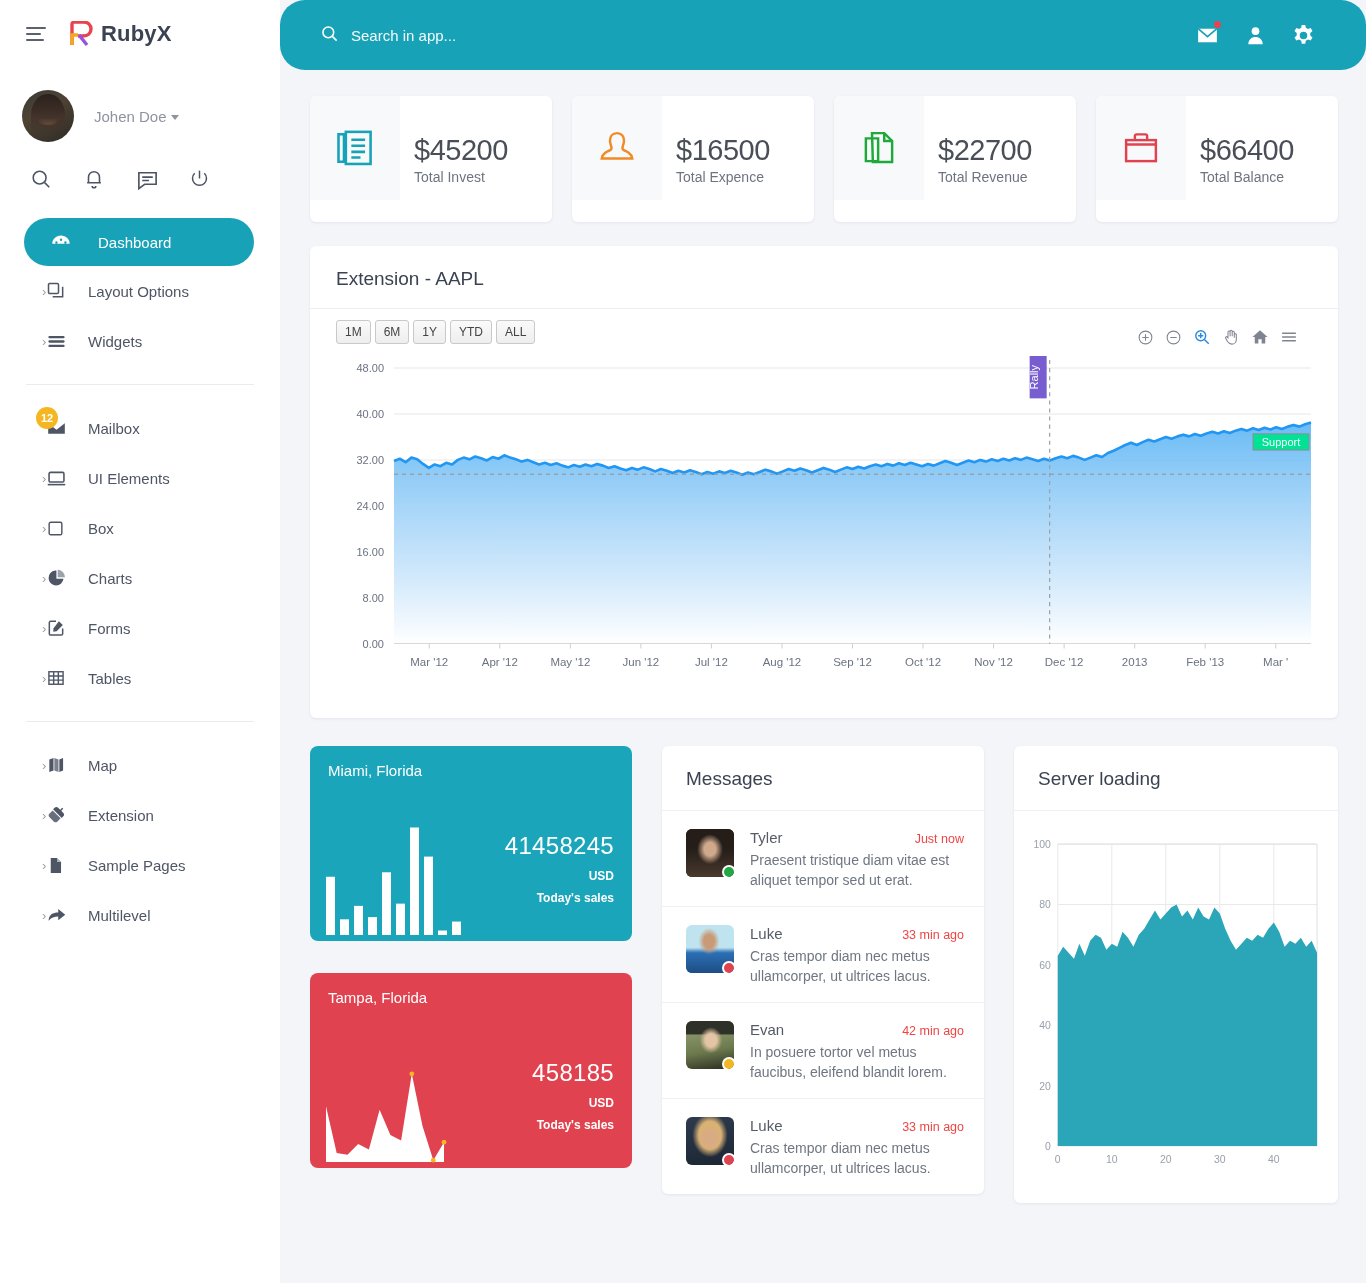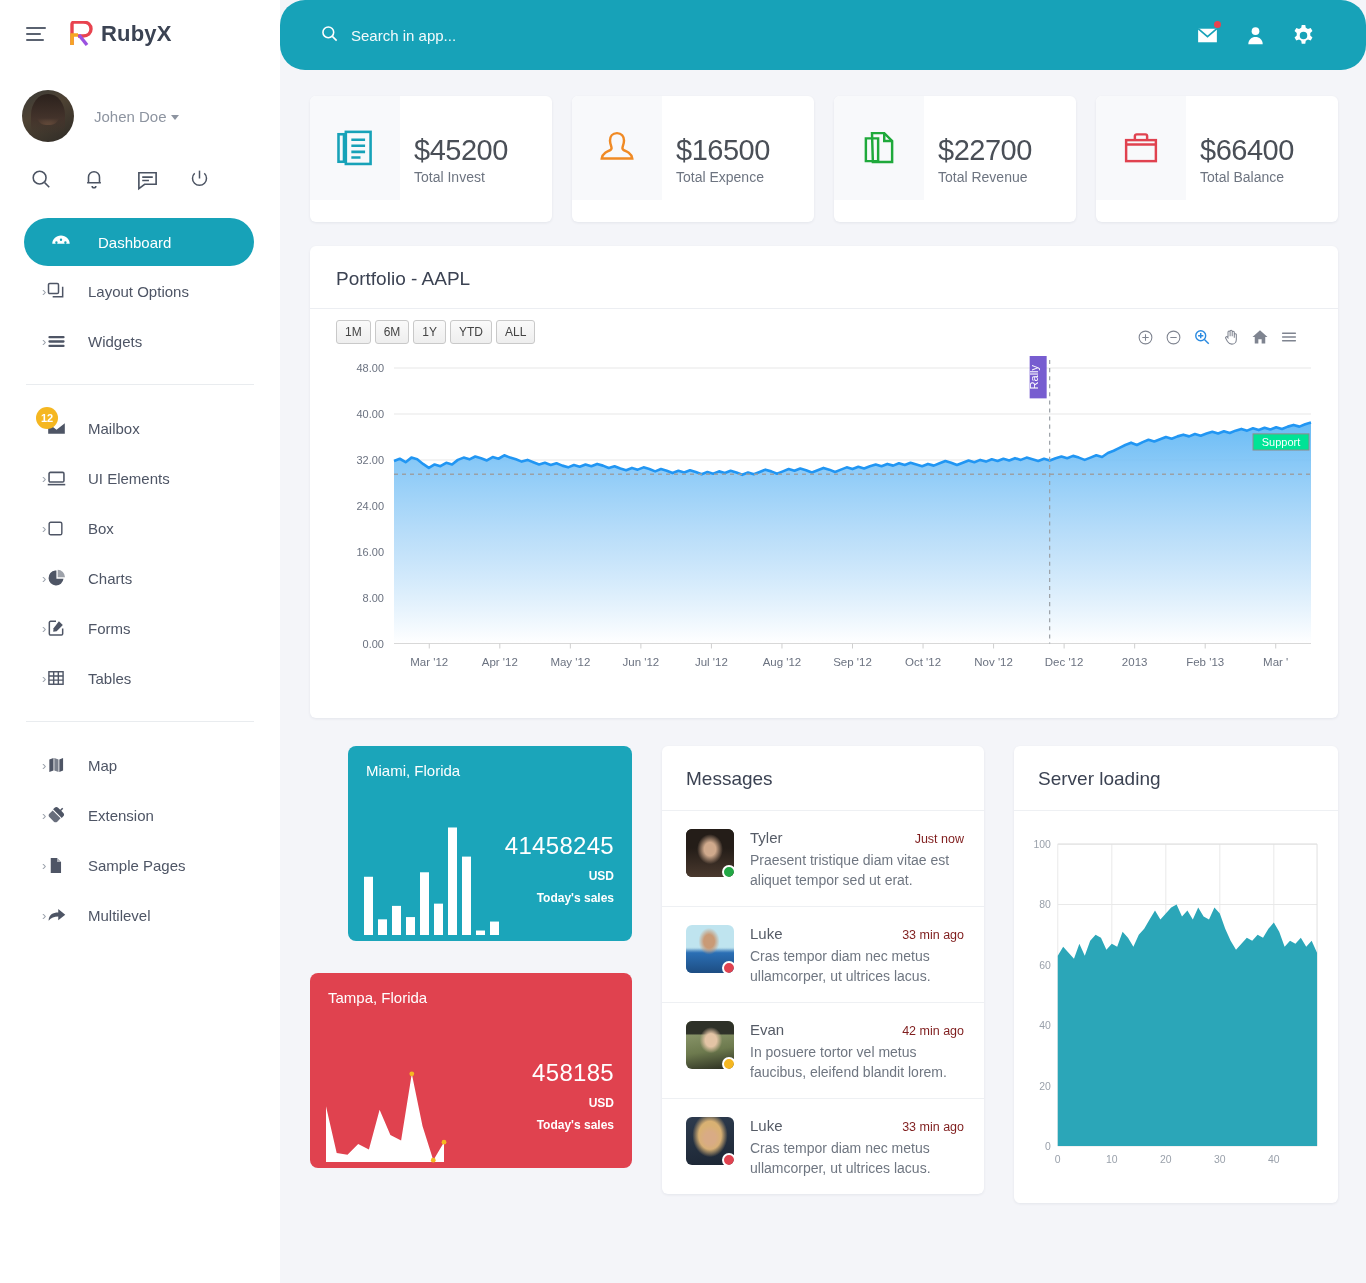--- a/index.html
+++ b/index.html
@@ -128,21 +128,21 @@
   .ctool.active { color: #2a8ae0; }
 
   .pchart { position: absolute; left: 26px; top: 110px; right: 22px; bottom: 14px; }
 
   
   .bottom { display: flex; gap: 30px; margin-top: 28px; align-items: flex-start; }
   .col-sales { width: 322px; flex: none; }
   .sales-card {
     border-radius: 8px; height: 195px; position: relative; overflow: hidden; color: #fff;
   }
-  .sales-card.teal { background: #1ba5ba; margin-left: 38px; }
+  .sales-card.teal { background: #1ba5ba; }
   .sales-card.red { background: #e0424f; margin-top: 32px; }
   .sc-city { position: absolute; left: 18px; top: 16px; font-size: 15px; font-weight: 500; }
   .sc-right { position: absolute; right: 18px; top: 86px; text-align: right; }
   .sc-num { font-size: 24px; font-weight: 400; letter-spacing: .3px; }
   .sc-usd { font-size: 12px; font-weight: 700; margin-top: 9px; text-align: right; }
   .sc-today { font-size: 12px; font-weight: 700; margin-top: 8px; }
   .sc-graph { position: absolute; left: 16px; bottom: 0; width: 140px; height: 130px; }
 
   .col-msg { width: 322px; flex: none; }
   .msg-head { padding: 22px 24px 20px 24px; border-bottom: 1px solid #eef0f3; }
@@ -150,21 +150,21 @@
   .msg-row { display: flex; gap: 16px; padding: 18px 20px 16px 24px; border-bottom: 1px solid #eef0f3; }
   .msg-row:last-child { border-bottom: none; }
   .m-avatar { width: 48px; height: 48px; border-radius: 6px; position: relative; flex: none; overflow: hidden; }
   .m-dot {
     position: absolute; right: -2px; bottom: -2px; width: 14px; height: 14px;
     border-radius: 50%; border: 2px solid #fff;
   }
   .m-body { flex: 1; }
   .m-top { display: flex; justify-content: space-between; align-items: baseline; }
   .m-name { font-size: 15px; color: #555b66; }
-  .m-time { font-size: 12.5px; color: #7f1d1d; }
+  .m-time { font-size: 12.5px; color: #ef4444; }
   .m-text { font-size: 14px; color: #70768090; color: #6f7681; line-height: 20px; margin-top: 4px; }
 
   .col-server { flex: 1; }
   .srv-head { padding: 22px 24px 20px 24px; border-bottom: 1px solid #eef0f3; }
   .srv-title { font-size: 19px; color: #3b4252; }
   .srv-chart { padding: 14px 16px 10px 10px; height: 392px; }
 
   
   .face { position: absolute; inset: 0; }
 </style>
@@ -462,21 +462,21 @@
           </div>
           <div class="stat-body">
             <span class="stat-val">$66400</span>
             <span class="stat-lbl">Total Balance</span>
           </div>
         </div>
       </div>
 
       <section class="panel portfolio">
         <div class="panel-head">
-          <span class="panel-title">Portfolio - AAPL</span>
+          <span class="panel-title">Extension - AAPL</span>
         </div>
 
         <div class="range-btns">
           <button class="rbtn">1M</button>
           <button class="rbtn">6M</button>
           <button class="rbtn">1Y</button>
           <button class="rbtn">YTD</button>
           <button class="rbtn">ALL</button>
         </div>
 

